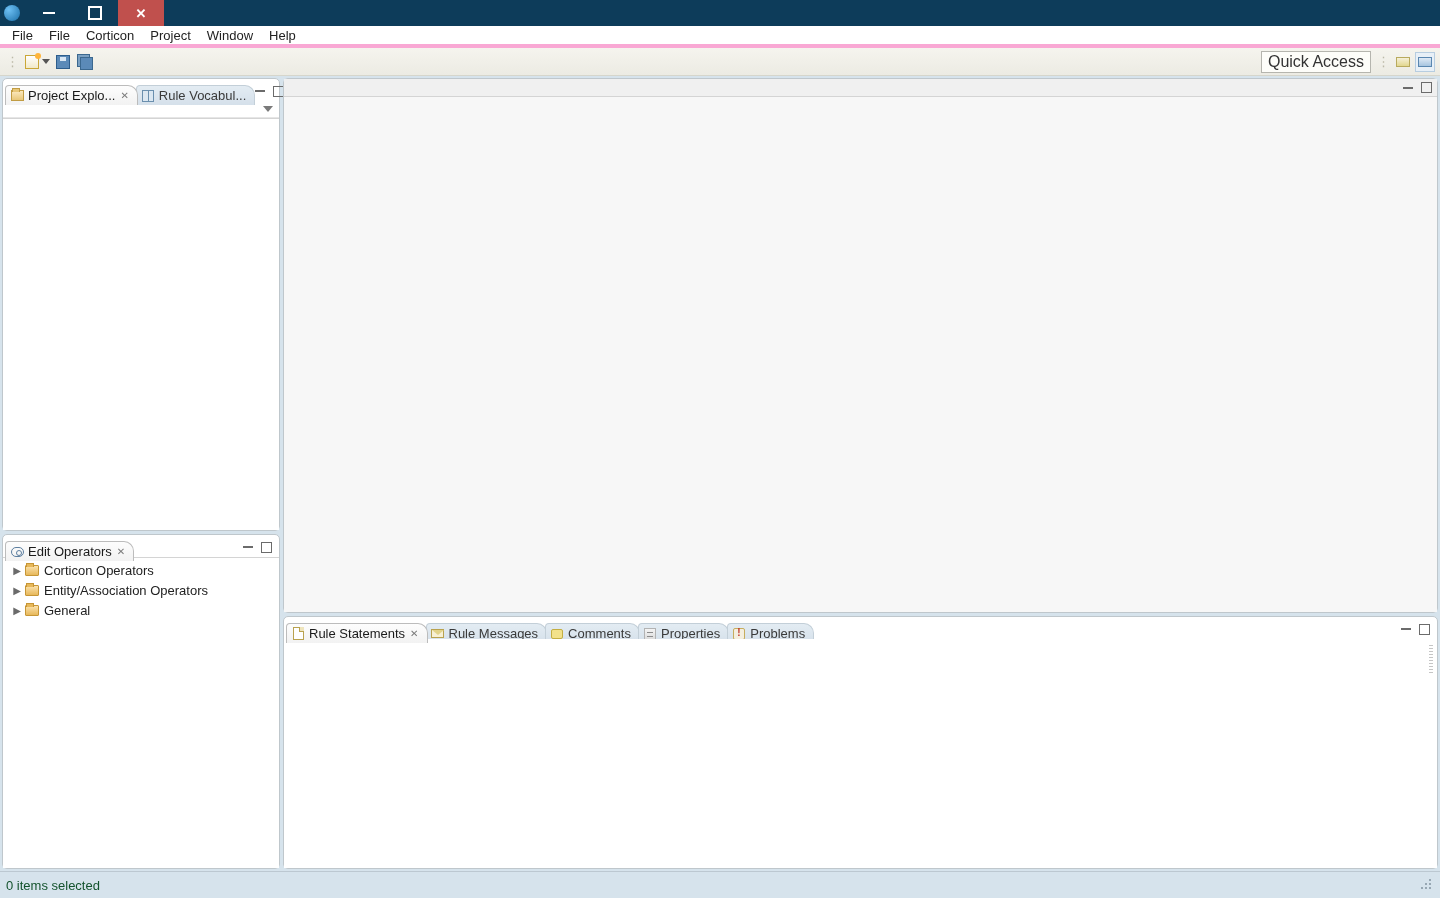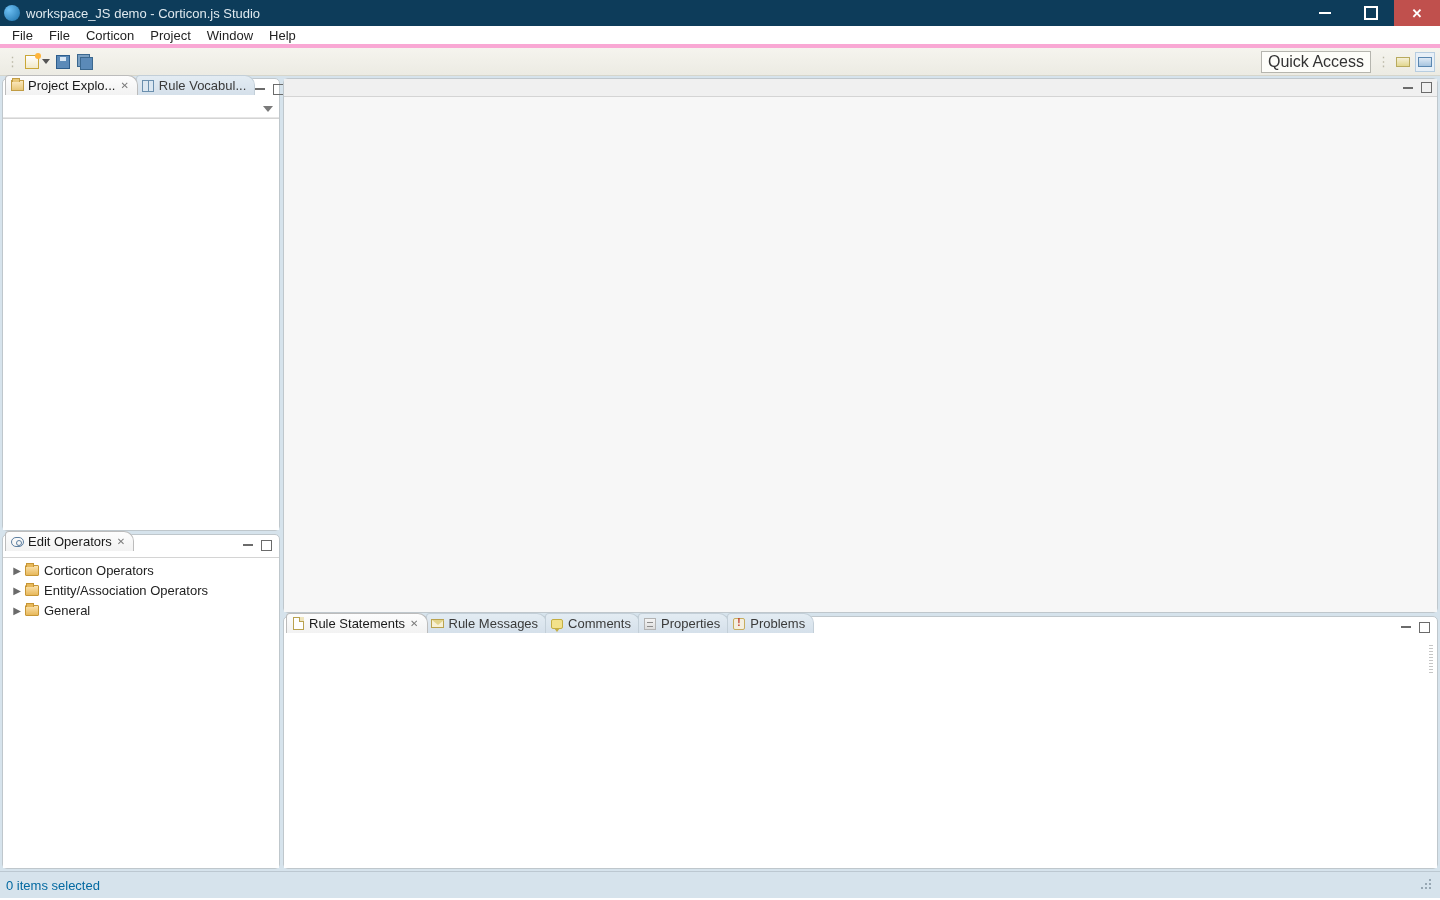--- a/index.html
+++ b/index.html
@@ -39,21 +39,21 @@
 .ico-persp { width:14px; height:10px; background:linear-gradient(#f5f0d8,#e2d78f); border:1px solid #b8aa5e; }
 .ico-persp.blue { background:linear-gradient(#dfeaf5,#a6c4df); border:1px solid #5a87b0; }
 
 
 .workbench { height:795px; background:#d6e3ec; padding:2px; display:flex; gap:3px; }
 .left-col { width:278px; display:flex; flex-direction:column; gap:3px; }
 .right-col { flex:1; display:flex; flex-direction:column; gap:3px; }
 .view { background:#fff; border:1px solid #bfc7cc; border-radius:5px; display:flex; flex-direction:column; position:relative; min-height:0; }
 
 
-.tab-row { height:22px; display:flex; align-items:flex-end; position:relative; background:transparent; padding:6px 2px; }
+.tab-row { height:22px; display:flex; align-items:flex-start; position:relative; background:transparent; padding:6px 2px; }
 .tab-row .tabs { display:flex; align-items:flex-end; }
 .tab { display:flex; align-items:center; height:20px; padding:0 8px 0 4px; color:#4a4a4a; border:1px solid transparent; border-bottom:none; border-radius:4px 10px 0 0; margin-right:-2px; white-space:nowrap; }
 .tab.active { background:linear-gradient(#fdfdfd,#f2f2f2); border-color:#bcbcbc; color:#1a1a1a; z-index:2; }
 .tab.inactive { background:linear-gradient(#e3ecf3,#d5e0ea); border-color:#c3cfd8; color:#3a3a3a; }
 .tab .tico { width:14px; height:14px; margin-right:4px; display:inline-flex; align-items:center; justify-content:center; }
 .tab .close-x { margin-left:5px; font-size:10px; color:#7a7a7a; }
 .tab-row .controls { margin-left:auto; display:flex; align-items:center; gap:4px; padding-right:4px; }
 .vc { width:14px; height:12px; display:inline-flex; align-items:center; justify-content:center; }
 .vc.min::before { content:""; width:10px; height:2px; background:#6b6b6b; }
 .vc.max::before { content:""; width:9px; height:9px; border:1px solid #6b6b6b; }
@@ -90,39 +90,38 @@
 
 #editor-view { flex: 0 0 535px; }
 #bottom-view { flex:1; }
 .editor-tabrow { height:18px; background:#f0f0f0; border-bottom:1px solid #d4d4d4; display:flex; justify-content:flex-end; align-items:center; padding:0 4px; gap:4px; }
 .editor-area { flex:1; background:#f7f7f7; }
 
 .bottom-body { flex:1; background:#fff; position:relative; }
 .drag-handle { position:absolute; right:4px; top:6px; width:4px; height:30px; background:repeating-linear-gradient(#c5c5c5,#c5c5c5 1px,transparent 1px,transparent 3px); }
 
 
-.status-bar { height:27px; background:#d6e3ec; border-top:1px solid #bcc8d1; display:flex; align-items:center; padding:0 6px; color:#0369a1; }
+.status-bar { height:27px; background:#d6e3ec; border-top:1px solid #bcc8d1; display:flex; align-items:center; padding:0 6px; color:#14532d; }
 .status-bar .spacer { flex:1; }
 .status-grip { width:14px; height:14px; background:
   radial-gradient(circle at 10px 10px,#97a7b3 1px,transparent 1px),
   radial-gradient(circle at 6px 10px,#97a7b3 1px,transparent 1px),
   radial-gradient(circle at 10px 6px,#97a7b3 1px,transparent 1px),
   radial-gradient(circle at 2px 10px,#97a7b3 1px,transparent 1px),
   radial-gradient(circle at 6px 6px,#97a7b3 1px,transparent 1px),
   radial-gradient(circle at 10px 2px,#97a7b3 1px,transparent 1px); }
 
 #proj-explorer-view { flex: 0 0 453px; }
 #rule-ops-view { flex:1; }
 </style>
 </head>
 <body>
 
 <div class="title-bar">
   <div class="app-icon"></div>
-  <div class="title">workspace_JS demo - Corticon.js Studio</div>
   <div class="wc min"></div>
   <div class="wc max"></div>
   <div class="wc close"></div>
 </div>
 
 <div class="menu-bar">
   <div class="mi">File</div>
   <div class="mi">File</div>
   <div class="mi">Corticon</div>
   <div class="mi">Project</div>

